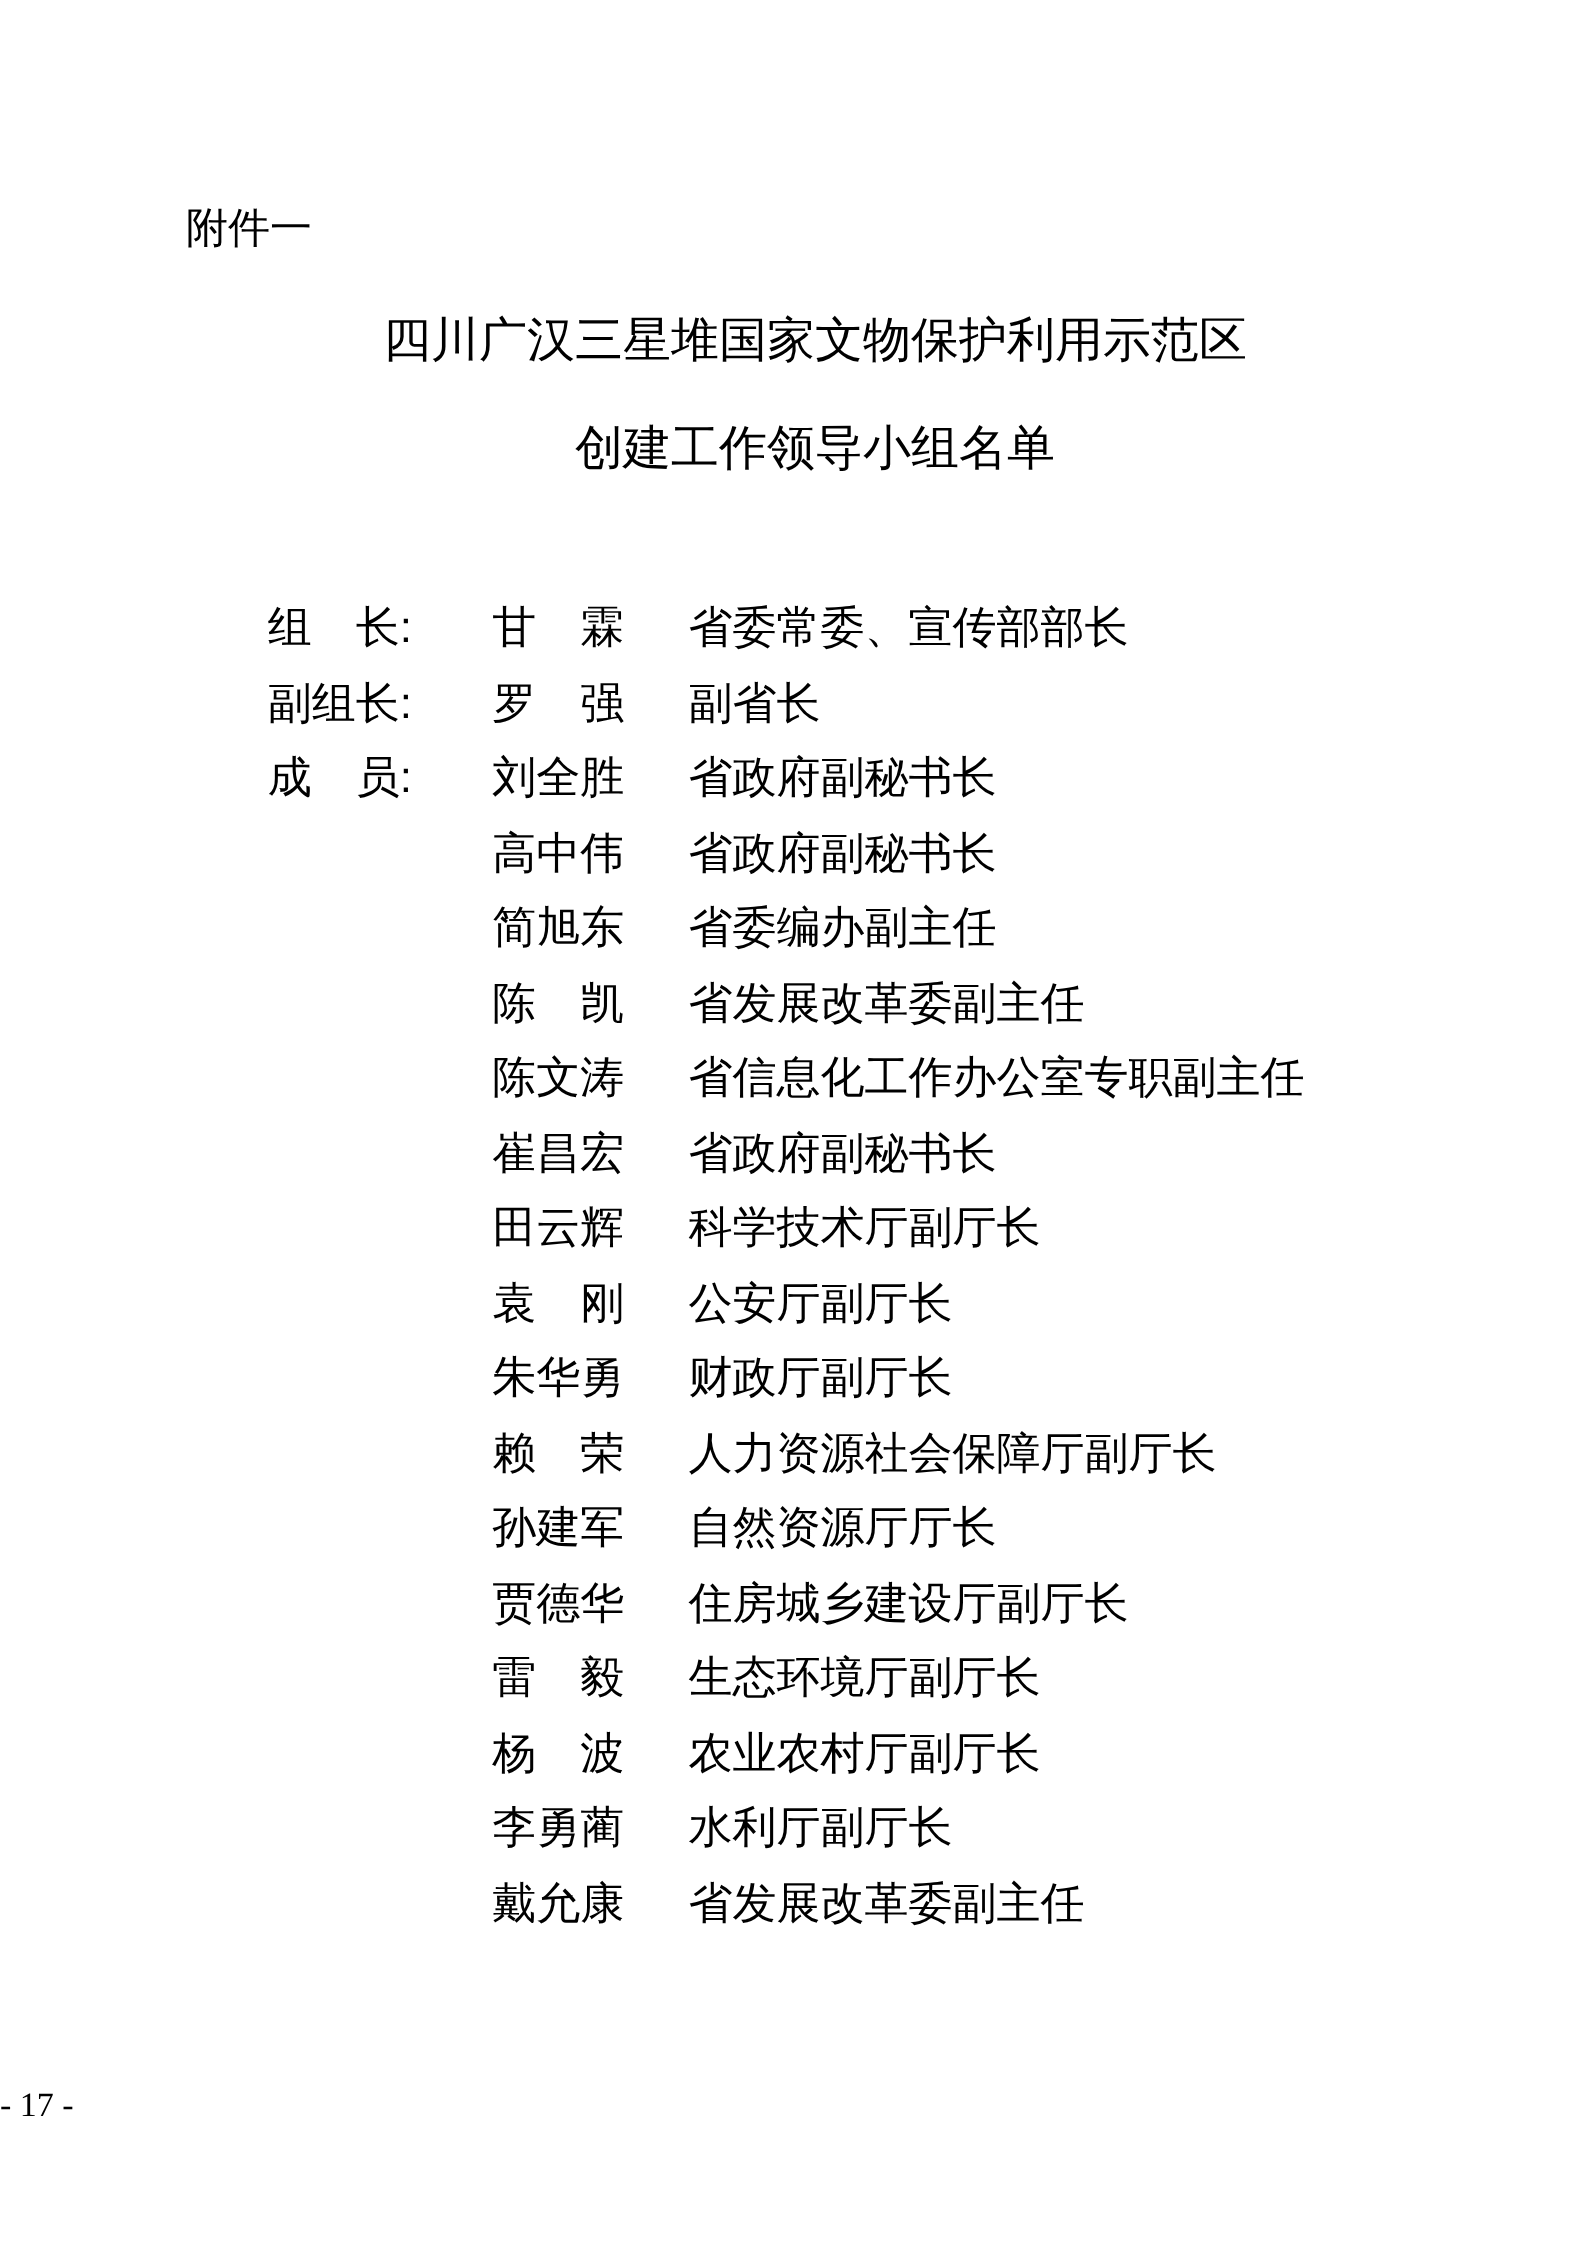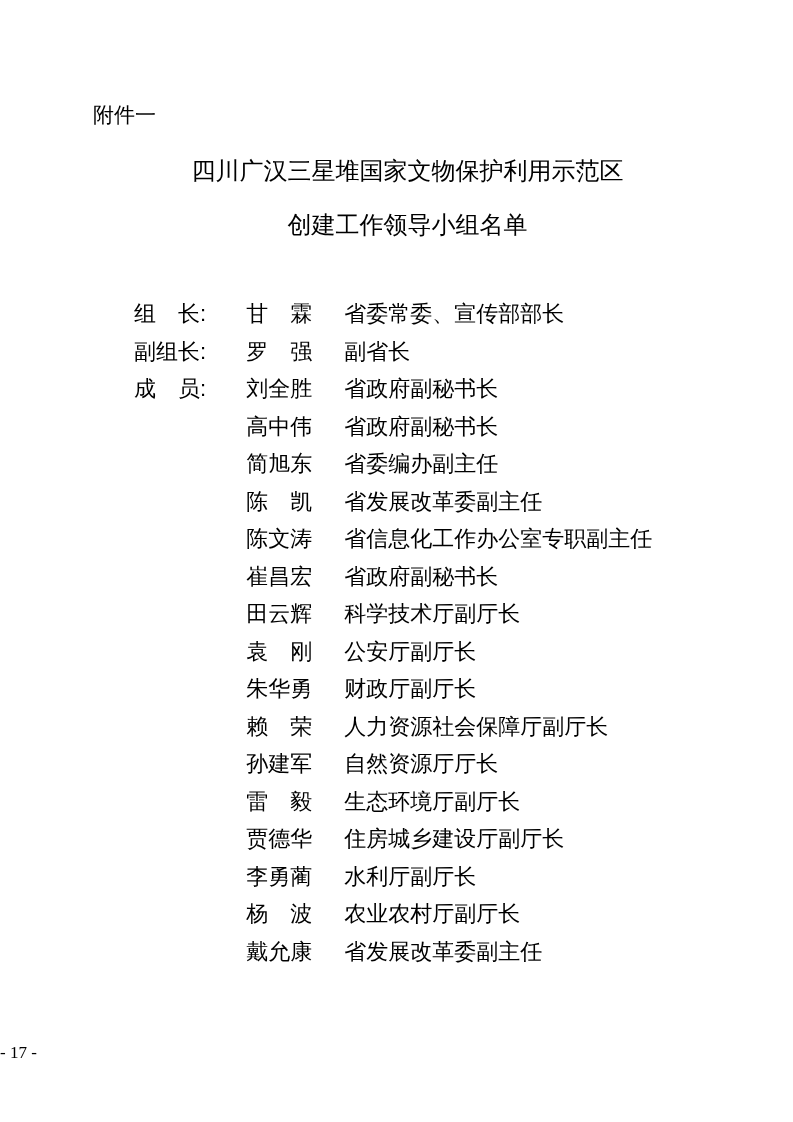--- a/index.html
+++ b/index.html
@@ -166,45 +166,45 @@
       </div>
 
       <div class="row">
         <span class="role"></span>
         <span class="name">孙建军</span>
         <span class="post">自然资源厅厅长</span>
       </div>
 
       <div class="row">
         <span class="role"></span>
+        <span class="name">贾德华</span>
+        <span class="post">住房城乡建设厅副厅长</span>
+      </div>
+
+      <div class="row">
+        <span class="role"></span>
         <span class="name">雷　毅</span>
         <span class="post">生态环境厅副厅长</span>
       </div>
 
-      <div class="row">
-        <span class="role"></span>
-        <span class="name">贾德华</span>
-        <span class="post">住房城乡建设厅副厅长</span>
-      </div>
-
+
+      <div class="row">
+        <span class="role"></span>
+        <span class="name">杨　波</span>
+        <span class="post">农业农村厅副厅长</span>
+      </div>
 
       <div class="row">
         <span class="role"></span>
         <span class="name">李勇蔺</span>
         <span class="post">水利厅副厅长</span>
       </div>
 
       <div class="row">
         <span class="role"></span>
-        <span class="name">杨　波</span>
-        <span class="post">农业农村厅副厅长</span>
-      </div>
-
-      <div class="row">
-        <span class="role"></span>
         <span class="name">戴允康</span>
         <span class="post">省发展改革委副主任</span>
       </div>
     </div>
 
   <div class="footer">- 17 -</div>
 
 </div>
 
 </body></html>

